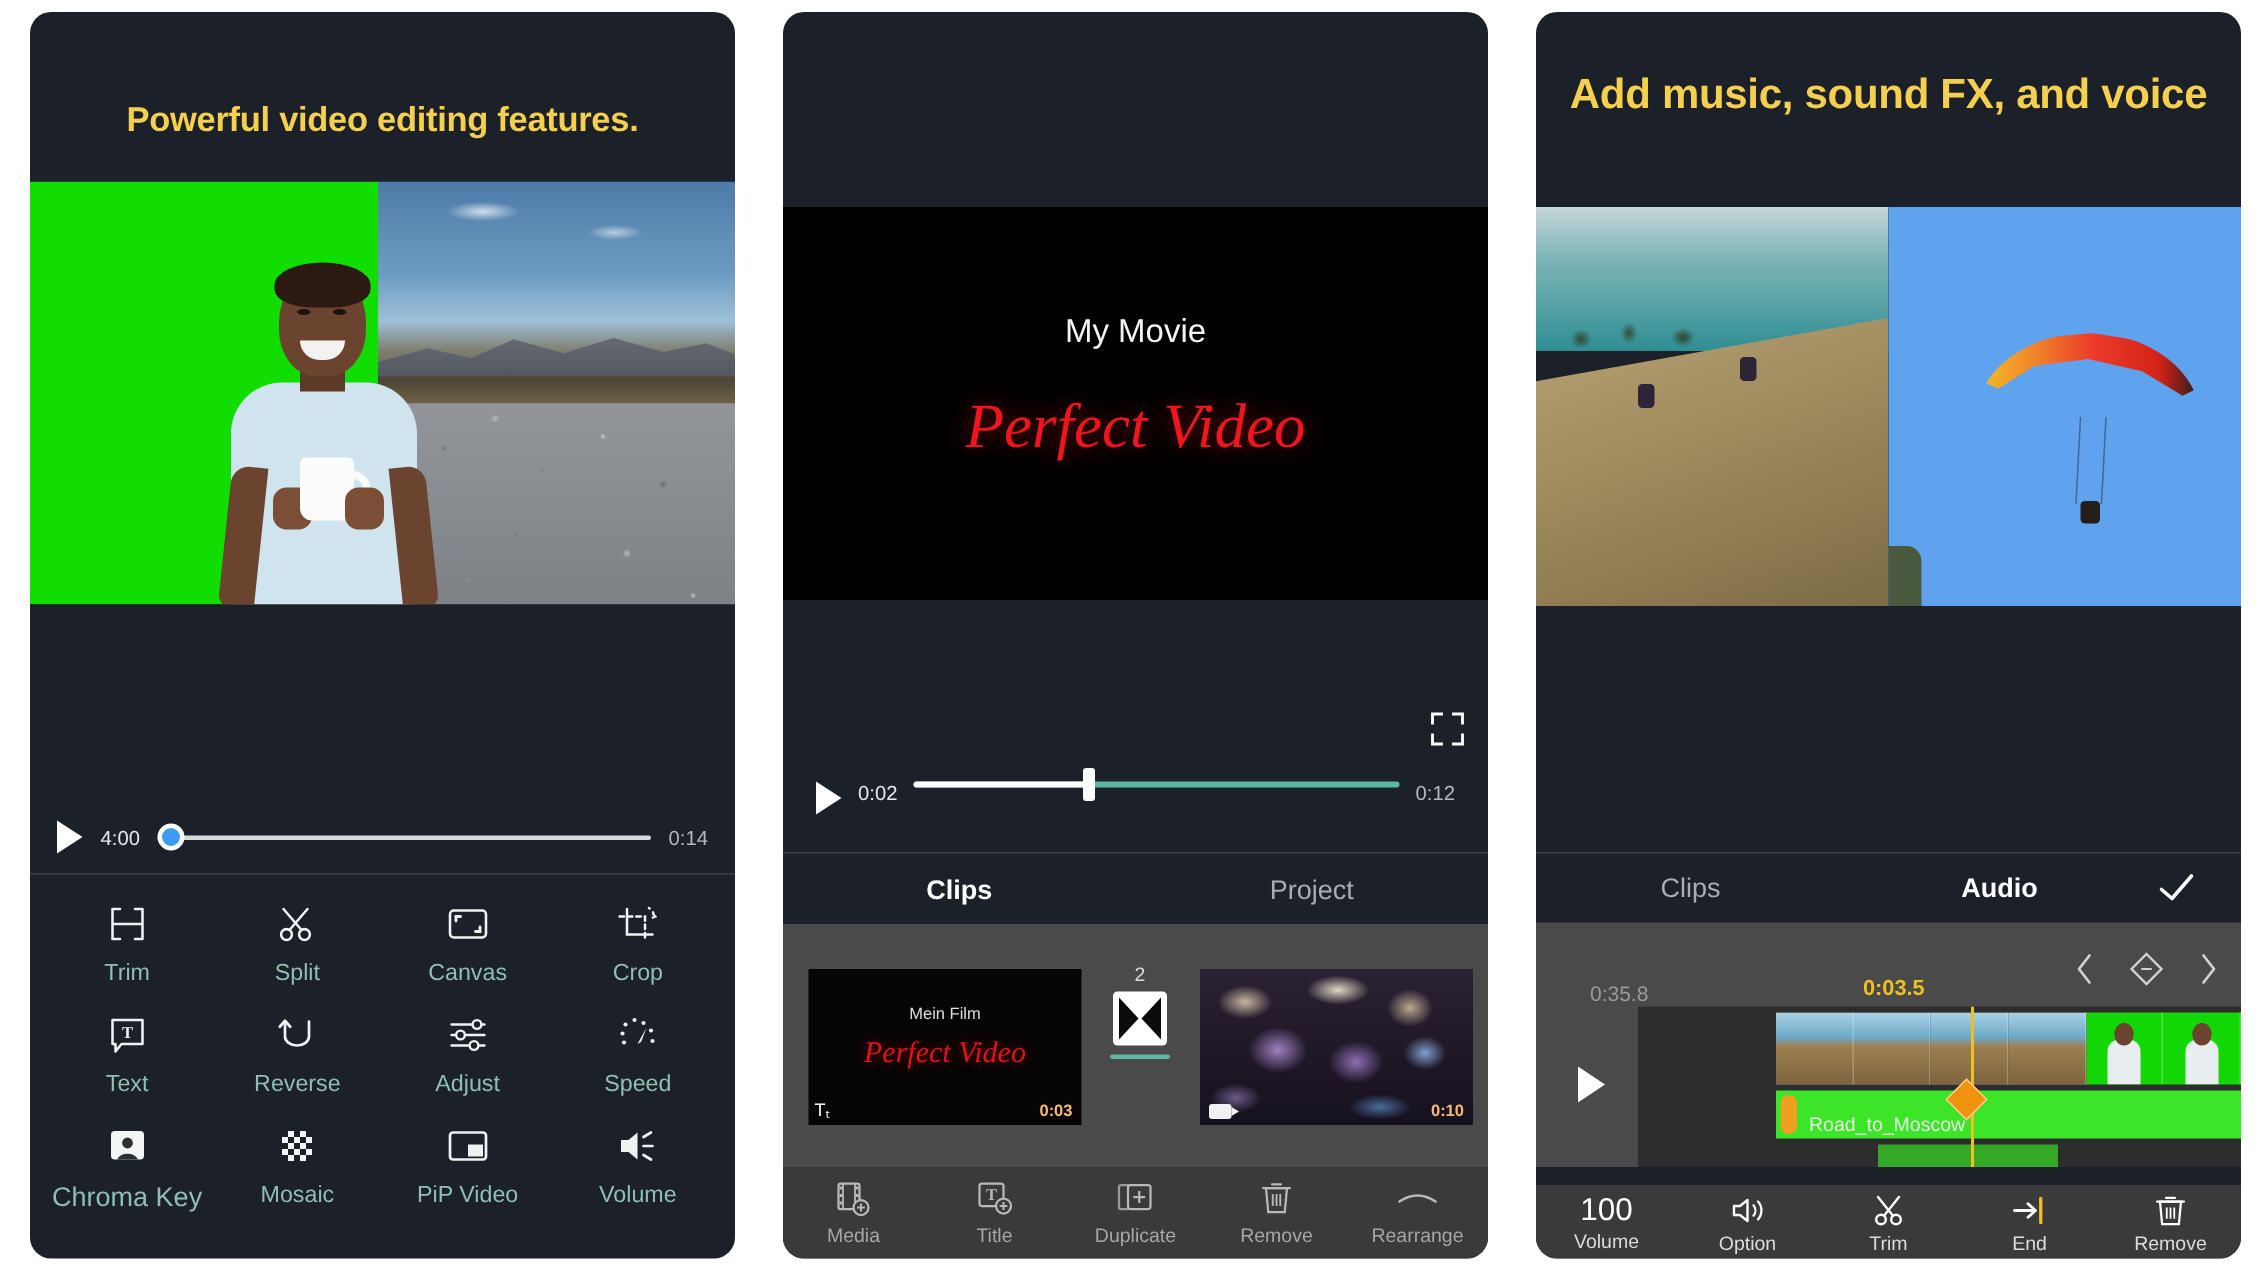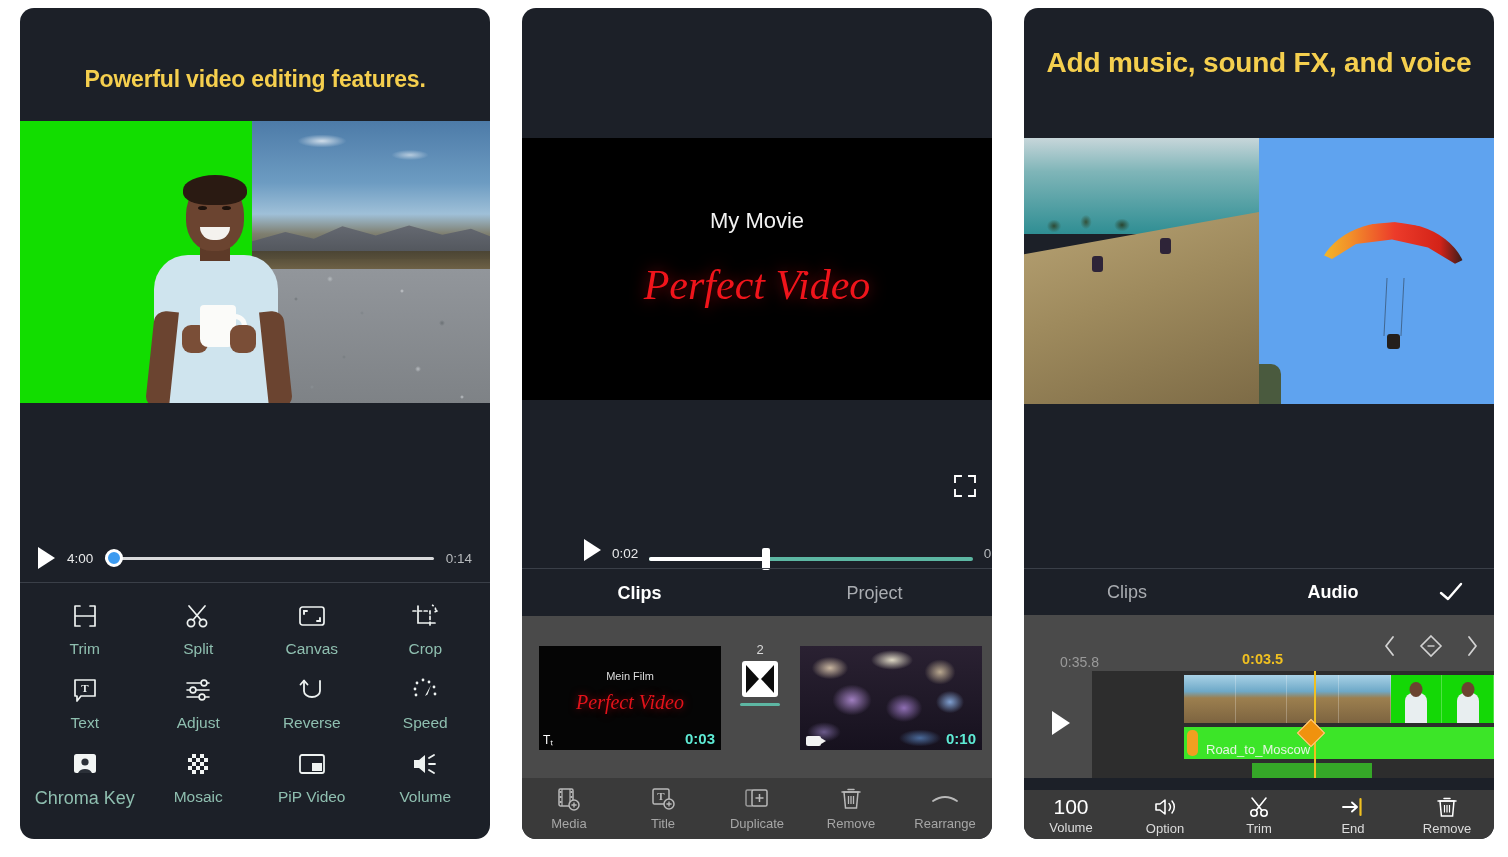--- a/index.html
+++ b/index.html
@@ -205,21 +205,21 @@
     text-align: center;
     color: #f0141b; font-size: 42px;
     font-family: "Liberation Serif", serif;
     font-style: italic;
     text-shadow: 0 0 16px rgba(240,20,27,.55);
   }
   .p2-gap { position: absolute; top: 392px; left: 0; width: 470px; height: 168px; background: #1c2028; }
   .p2-fs { position: absolute; top: 465px; left: 430px; width: 26px; height: 26px; }
   .p2-play-row {
     position: absolute; top: 513px; left: 0; width: 470px; height: 40px;
-    display: flex; align-items: flex-end; padding: 0 22px; gap: 11px; margin-left: 40px;
+    display: flex; align-items: flex-start; padding: 0 22px; gap: 11px;
   }
   .p2-track {
     position: relative; flex: 1 1 auto; height: 4px;
     background: #5db7a3; border-radius: 2px;
   }
   .p2-track-done {
     position: absolute; left: 0; top: 0; height: 4px; width: 37%;
     background: #ffffff; border-radius: 2px;
   }
   .p2-knob {
@@ -248,21 +248,21 @@
     color: #dedede; font-size: 11px;
   }
   .clip-1 .c1t2 {
     position: absolute; top: 45px; width: 100%; text-align: center;
     color: #e3121a; font-size: 20px;
     font-family: "Liberation Serif", serif; font-style: italic;
     text-shadow: 0 0 9px rgba(227,18,26,.6);
   }
   .clip-badge {
     position: absolute; bottom: 3px; right: 6px;
-    color: #5eead4; font-size: 15px; font-weight: bold;
+    color: #fdba74; font-size: 11px; font-weight: bold;
   }
   .clip-ticon {
     position: absolute; bottom: 2px; left: 4px;
     color: #ffffff; font-size: 12px;
   }
   .clip-2 { left: 278px; width: 182px; }
   .reef {
     position: absolute; inset: 0;
     background:
       radial-gradient(ellipse 26px 16px at 30px 22px, #c9b6a0, transparent 70%),
@@ -551,37 +551,37 @@
             <path d="M7 5 L27 5 L27 21 L13 21 L9 26 L9 21 L7 21 Z" stroke="#eef2f1" stroke-width="1.7" fill="none" stroke-linejoin="round"></path>
             <text x="17" y="17" font-size="11" font-weight="bold" fill="#eef2f1" text-anchor="middle" font-family="Liberation Serif, serif">T</text>
           </svg>
         </span>
         <span class="tool-lbl">Text</span>
       </div>
 
       <div class="tool">
         <span class="tool-ico">
           <svg class="sv" width="34" height="30" viewBox="0 0 34 30">
+            <path d="M9 6 L9 16 A8 6 0 0 0 25 16 L25 6" stroke="#eef2f1" stroke-width="1.8" fill="none" stroke-linecap="round"></path>
+            <path d="M5.5 9.5 L9 5.5 L12.5 9.5" stroke="#eef2f1" stroke-width="1.8" fill="none" stroke-linecap="round" stroke-linejoin="round"></path>
+          </svg>
+        </span>
+        <span class="tool-lbl">Reverse</span>
+      </div>
+
+      <div class="tool">
+        <span class="tool-ico">
+          <svg class="sv" width="34" height="30" viewBox="0 0 34 30">
             <path d="M6 8 L28 8 M6 15 L28 15 M6 22 L28 22" stroke="#eef2f1" stroke-width="1.6" stroke-linecap="round"></path>
             <circle cx="23" cy="8" r="2.9" fill="#1c2028" stroke="#eef2f1" stroke-width="1.6"></circle>
             <circle cx="12" cy="15" r="2.9" fill="#1c2028" stroke="#eef2f1" stroke-width="1.6"></circle>
             <circle cx="21" cy="22" r="2.9" fill="#1c2028" stroke="#eef2f1" stroke-width="1.6"></circle>
           </svg>
         </span>
         <span class="tool-lbl">Adjust</span>
-      </div>
-
-      <div class="tool">
-        <span class="tool-ico">
-          <svg class="sv" width="34" height="30" viewBox="0 0 34 30">
-            <path d="M9 6 L9 16 A8 6 0 0 0 25 16 L25 6" stroke="#eef2f1" stroke-width="1.8" fill="none" stroke-linecap="round"></path>
-            <path d="M5.5 9.5 L9 5.5 L12.5 9.5" stroke="#eef2f1" stroke-width="1.8" fill="none" stroke-linecap="round" stroke-linejoin="round"></path>
-          </svg>
-        </span>
-        <span class="tool-lbl">Reverse</span>
       </div>
 
       <div class="tool">
         <span class="tool-ico">
           <svg class="sv" width="34" height="30" viewBox="0 0 34 30">
             <g fill="#eef2f1">
               <circle cx="7" cy="14" r="1.4"></circle>
                 <circle cx="9" cy="8" r="1.4"></circle>
               <circle cx="15" cy="5" r="1.4"></circle>
                 <circle cx="21" cy="7" r="1.4"></circle>

